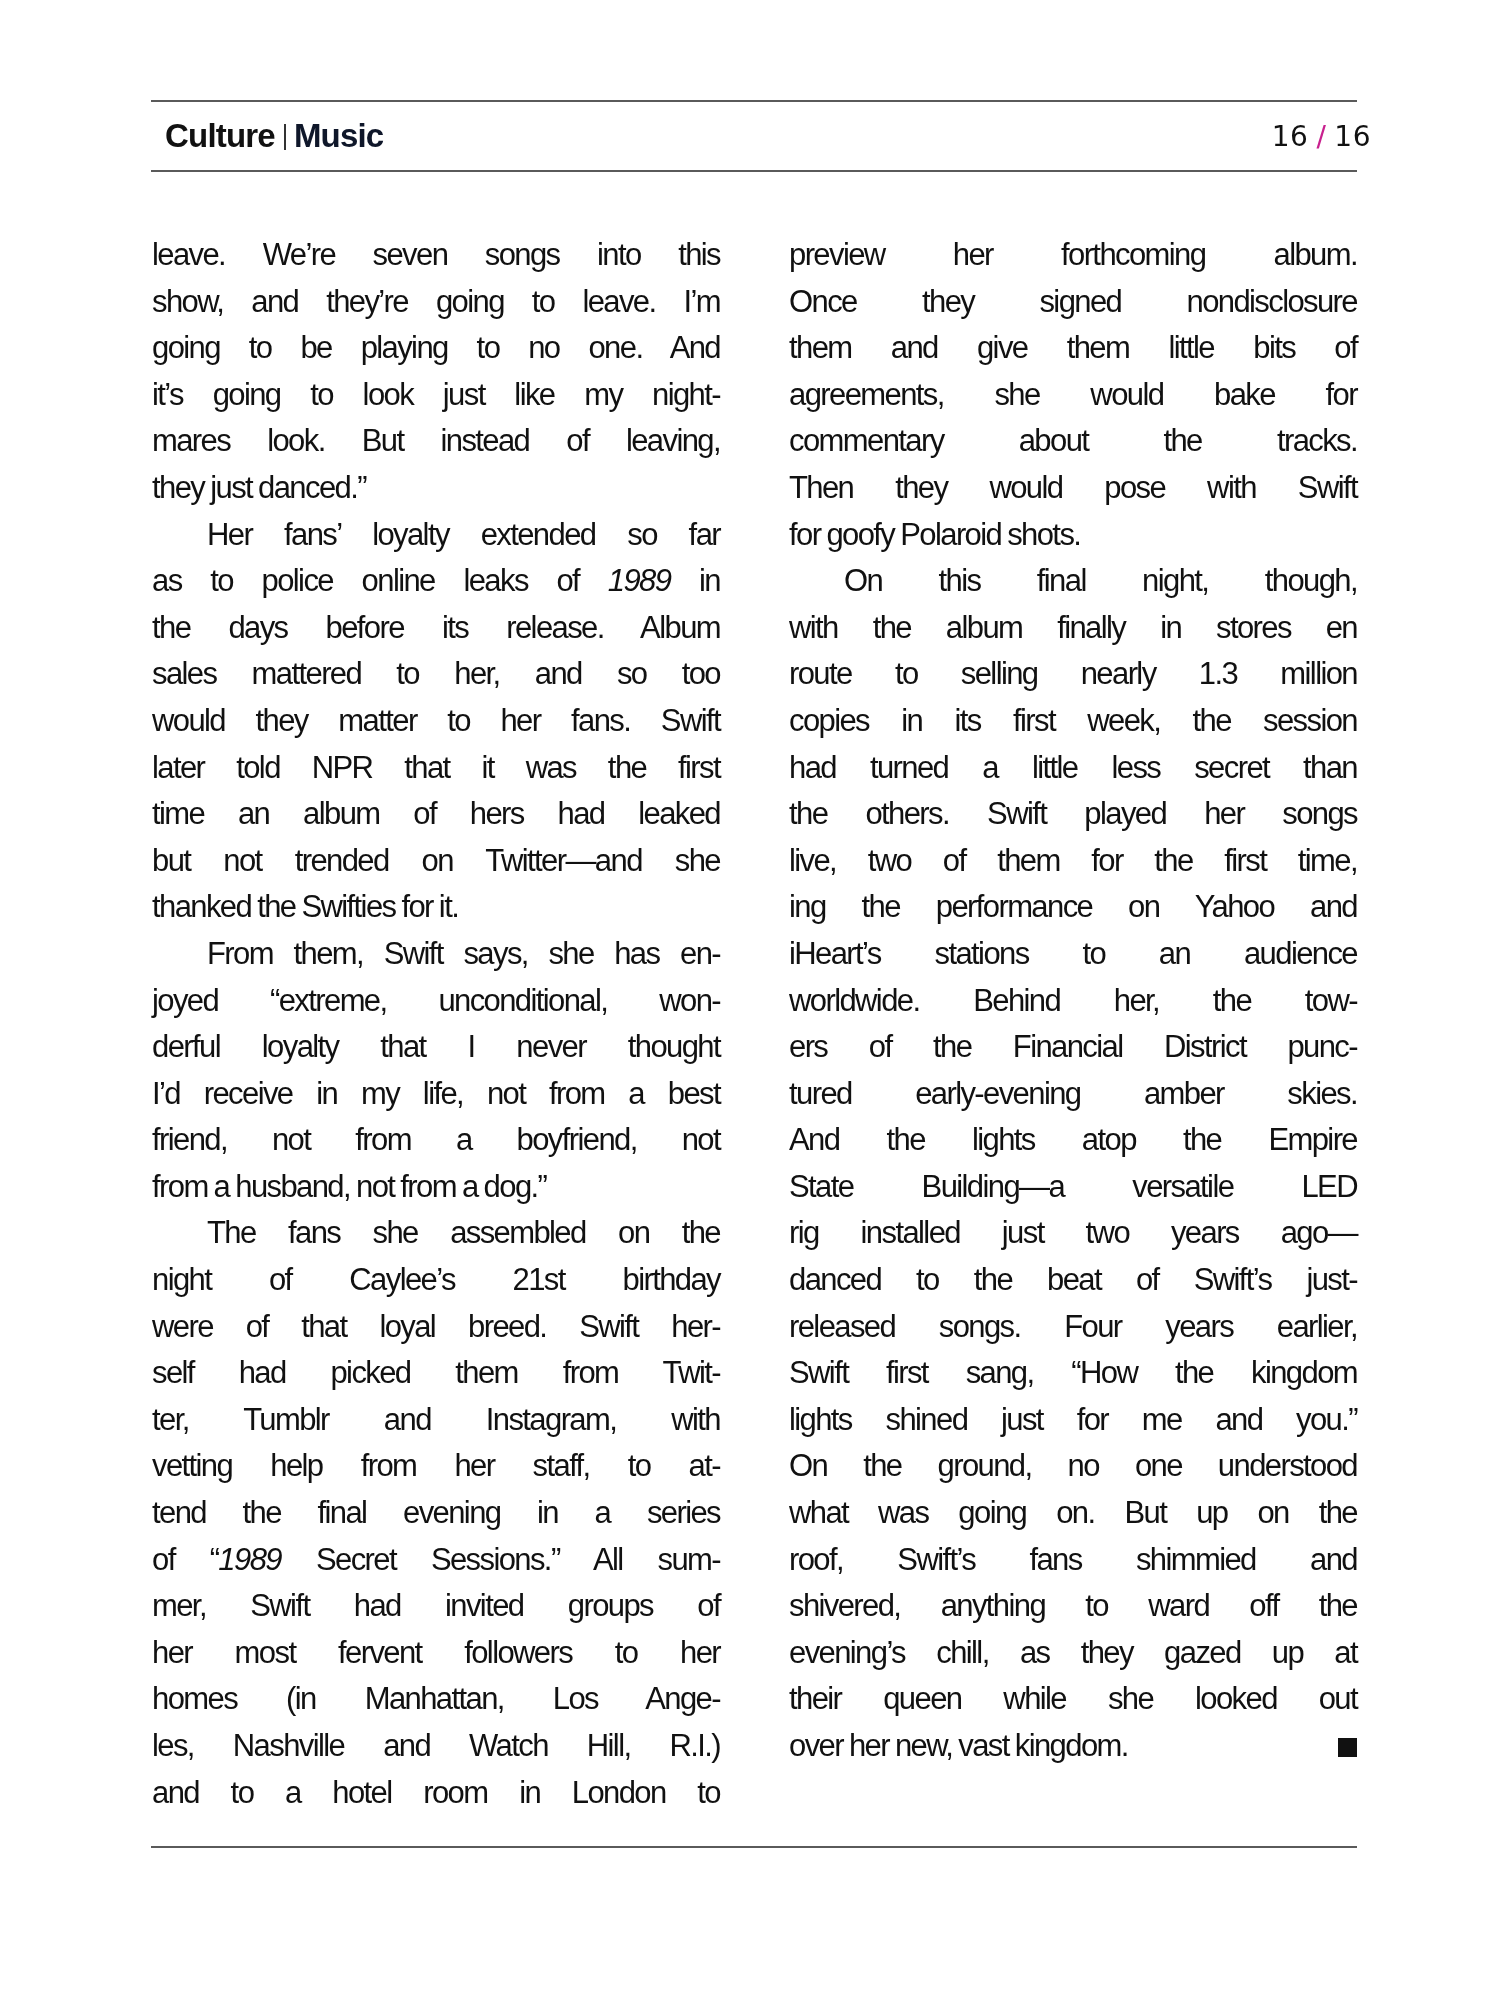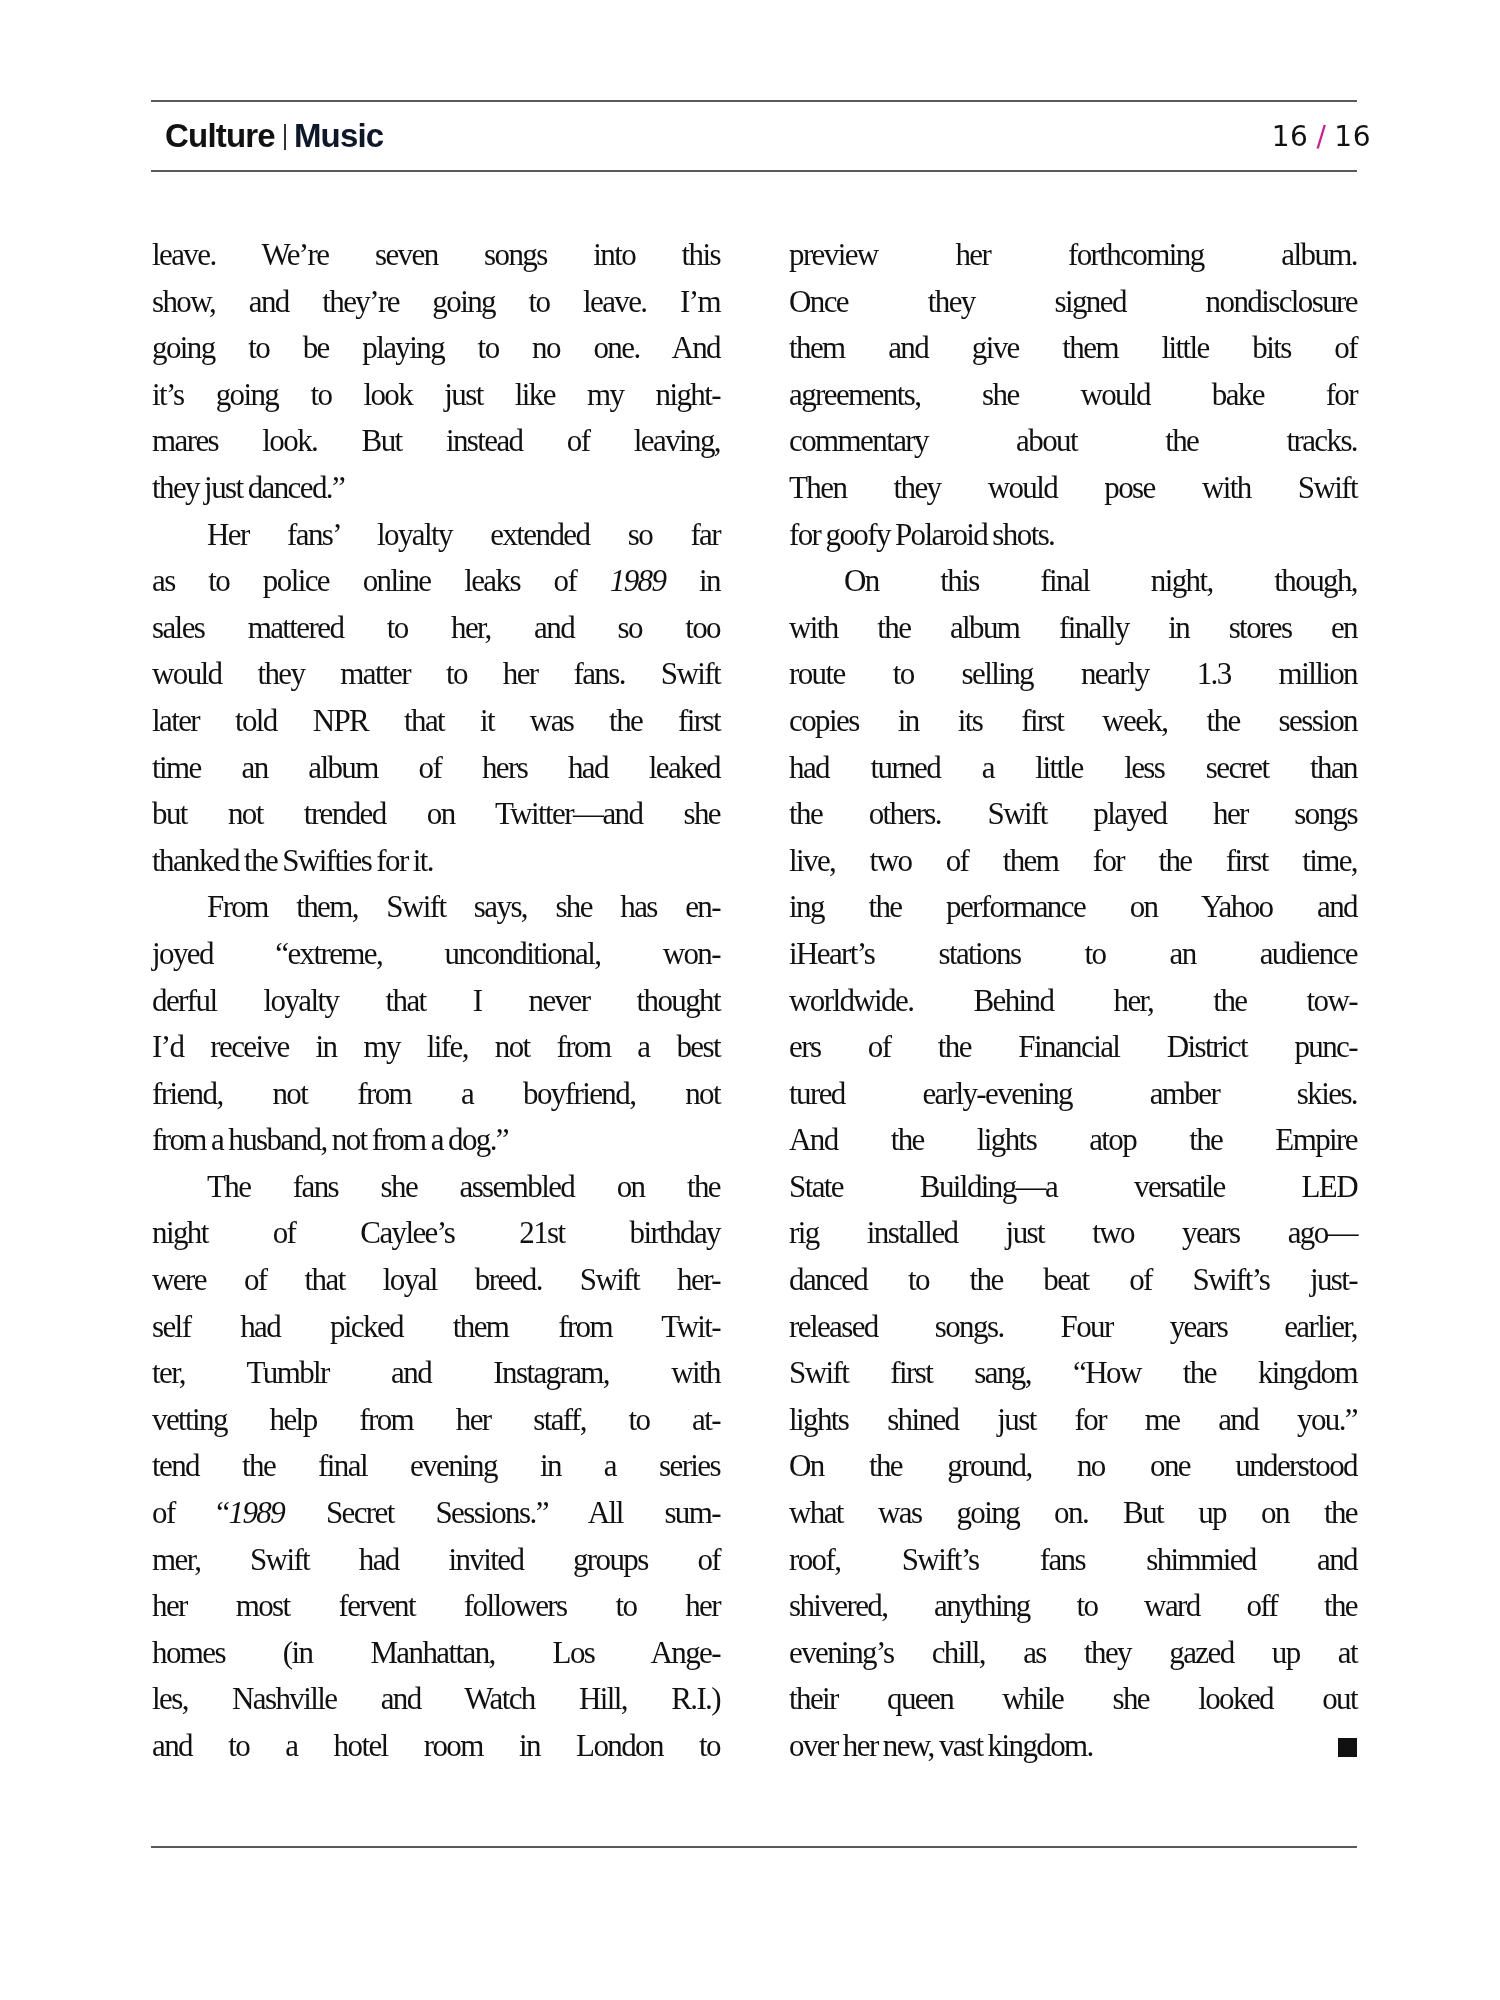--- a/index.html
+++ b/index.html
@@ -10,21 +10,21 @@
   .rule.bottom { top: 1846px; }
   .header { position: absolute; left: 165px; width: 1206px; top: 104px; height: 64px;
             display: flex; align-items: center; justify-content: space-between; }
   .section { font-family: "Liberation Sans", sans-serif; font-weight: bold; font-size: 33px;
              letter-spacing: -0.8px; display: flex; align-items: center; }
   .section .culture { color: #111111; }
   .section .sep { display: inline-block; width: 2px; height: 26px; background: #333; margin: 0 8px 0 9px; position: relative; top: 1px; }
   .section .music { color: #0f172a; }
   .pager { font-family: "DejaVu Sans", sans-serif; font-size: 28px; color: #111; letter-spacing: 0.5px; }
   .pager .slash { color: #c8208e; margin: 0 8px; }
-  .col { position: absolute; top: 232px; width: 568px; font-family: Liberation Serif, serif;
+  .col { position: absolute; top: 232px; width: 568px; font-family: Liberation Sans, sans-serif;
          font-size: 31px; line-height: 46.6px; color: #111; text-align: justify;
          letter-spacing: -1.6px; word-spacing: -1px; hyphens: manual; }
   .col.left { left: 152px; }
   .col.right { left: 789px; }
   .col .line { display: block; white-space: nowrap; text-align-last: justify; overflow: visible; }
   .col .line.last { text-align-last: left; }
   .col .line.indent { padding-left: 55px; }
   .endmark { display: inline-block; width: 19px; height: 19px; background: #111; float: right; margin-top: 15px; }
   .col .line.end { text-align-last: left; }
 </style>
@@ -47,20 +47,21 @@
 <article>
   <div class="col left" id="col-left">
       <span class="line"><span>leave. We’re seven songs into this</span></span>
       <span class="line"><span>show, and they’re going to leave. I’m</span></span>
       <span class="line"><span>going to be playing to no one. And</span></span>
       <span class="line"><span>it’s going to look just like my night-</span></span>
       <span class="line"><span>mares look. But instead of leaving,</span></span>
       <span class="line last"><span>they just danced.”</span></span>
       <span class="line indent"><span>Her fans’ loyalty extended so far</span></span>
       <span class="line"><span>as to police online leaks of <em>1989</em> in</span></span>
+      <span class="line"><span>the days before its release. Album</span></span>
       <span class="line"><span>sales mattered to her, and so too</span></span>
       <span class="line"><span>would they matter to her fans. Swift</span></span>
       <span class="line"><span>later told NPR that it was the first</span></span>
       <span class="line"><span>time an album of hers had leaked</span></span>
       <span class="line"><span>but not trended on Twitter—and she</span></span>
       <span class="line last"><span>thanked the Swifties for it.</span></span>
       <span class="line indent"><span>From them, Swift says, she has en-</span></span>
       <span class="line"><span>joyed “extreme, unconditional, won-</span></span>
       <span class="line"><span>derful loyalty that I never thought</span></span>
       <span class="line"><span>I’d receive in my life, not from a best</span></span>

